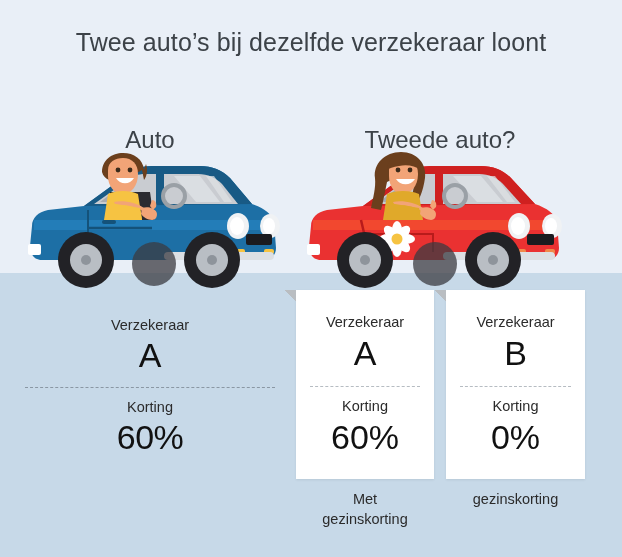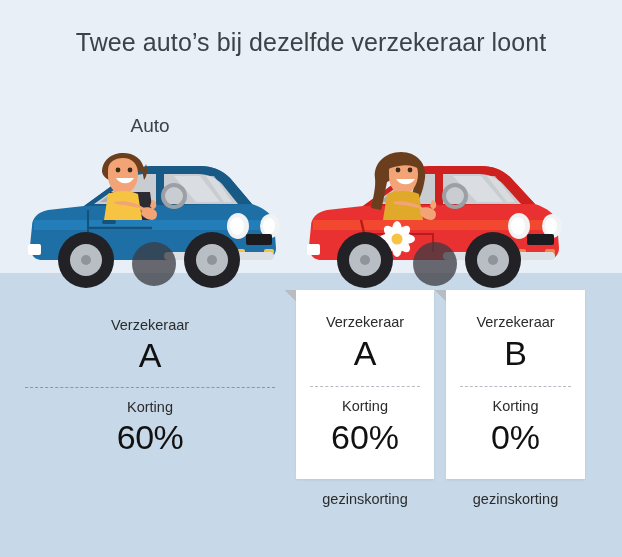--- a/index.html
+++ b/index.html
@@ -14,22 +14,22 @@
   .band-top{position:absolute;left:0;top:0;width:622px;height:273px;background:#e9eff7;}
   .band-bottom{position:absolute;left:0;top:273px;width:622px;height:284px;background:#c7d9e8;}
 
   
   .title{
     position:absolute;left:0;top:28px;width:622px;text-align:center;
     font-size:25px;font-weight:400;color:#3c4248;letter-spacing:.1px;
     white-space:nowrap;
   }
   .col-head{
-    position:absolute;top:115px;text-align:center;
-    font-size:19px;font-weight:400;color:#3c4248;white-space:nowrap;
+    position:absolute;top:126px;text-align:center;
+    font-size:24px;font-weight:400;color:#3c4248;white-space:nowrap;
   }
   .col-head.left{left:40px;width:220px;}
   .col-head.right{left:330px;width:220px;}
 
   
   .car-wrap{position:absolute;}
   .car-wrap svg{display:block;}
   #car-blue{left:24px;top:148px;}
   #car-red{left:303px;top:148px;}
 
@@ -70,20 +70,21 @@
 <body>
 
 <div id="stage">
 
   <div class="band-top"></div>
   <div class="band-bottom"></div>
 
   <div class="title">Twee auto’s bij dezelfde verzekeraar loont</div>
 
   <div class="col-head left">Auto</div>
+  <div class="col-head right">Tweede auto?</div>
 
   <div class="car-wrap" id="car-blue">
     <svg width="256" height="142" viewBox="0 0 256 142" xmlns="http://www.w3.org/2000/svg">
 
       <path d="M8 78 C8 70 14 64 24 62 L60 58 L104 26 C110 21 118 18 128 18 L176 18 C188 18 198 22 206 30 L228 56 C240 60 248 66 250 74 L252 100 C252 108 246 112 238 112 L18 112 C10 112 6 106 6 98 Z" fill="#1d6fa5"></path>
 
       <path d="M60 58 L104 26 C110 21 118 18 128 18 L176 18 C188 18 198 22 206 30 L228 56 Z" fill="#185a85"></path>
 
       <path d="M10 72 L244 72 L246 82 L10 82 Z" fill="#2480bb" opacity=".85"></path>
 
@@ -222,20 +223,21 @@
     <div class="fold"></div>
     <div class="card-inner">
       <div class="lbl">Verzekeraar</div>
       <div class="big">A</div>
       <div class="dash"></div>
       <div class="lbl">Korting</div>
       <div class="big">60%</div>
     </div>
   </div>
   <div class="caption" id="cap-a">
+    <div>Met</div>
     <div>gezinskorting</div>
   </div>
 
   <div class="card" id="card-b">
     <div class="fold"></div>
     <div class="card-inner">
       <div class="lbl">Verzekeraar</div>
       <div class="big">B</div>
       <div class="dash"></div>
       <div class="lbl">Korting</div>

